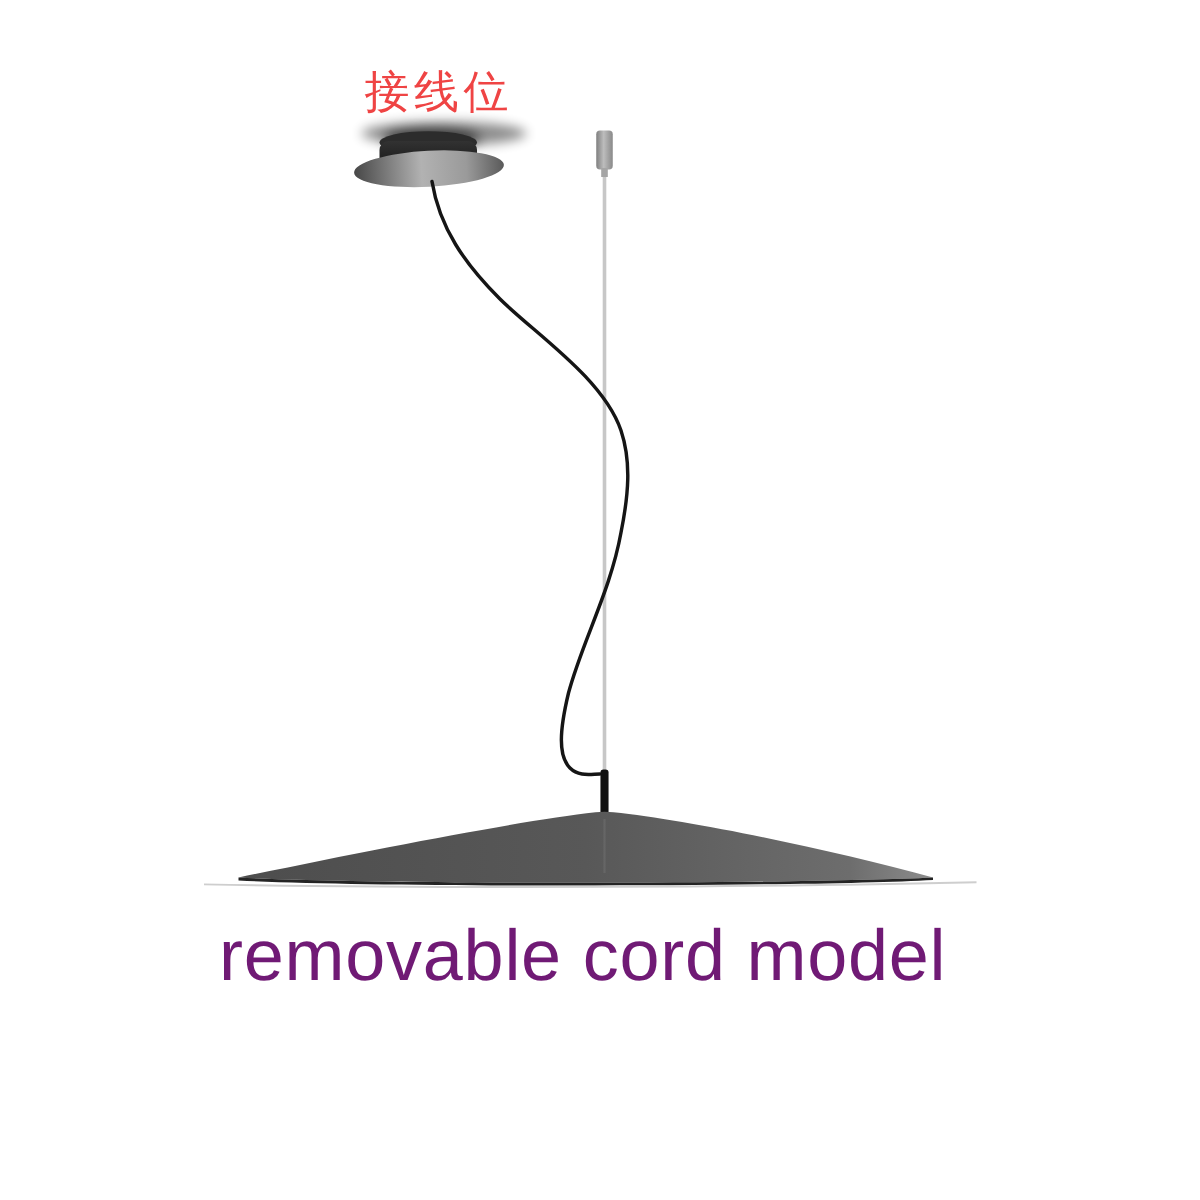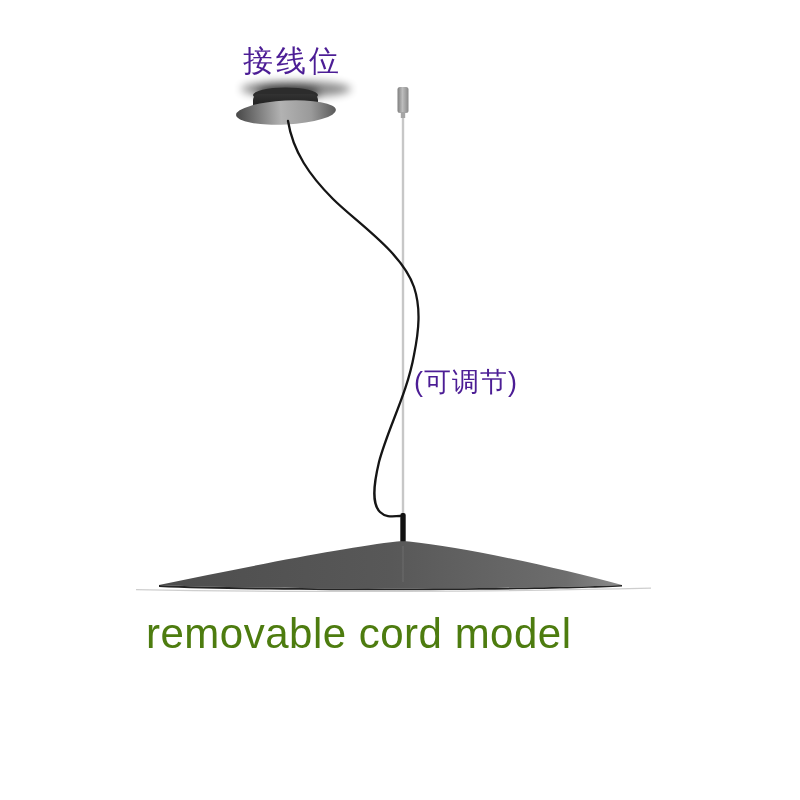--- a/index.html
+++ b/index.html
@@ -9,39 +9,39 @@
     position: relative;
     overflow: hidden;
     font-family: "Liberation Sans", "DejaVu Sans", sans-serif;
   }
   .scene {
     position: absolute;
     left: 0; top: 0;
   }
   .label {
     position: absolute;
-    color: #4c1d95;
+    color: #ef4444;
     white-space: nowrap;
   }
   #wiring-label {
     left: 243px; top: 41px;
     font-size: 30px;
     letter-spacing: 3px;
   }
   #suspension-note {
     left: 414px; top: 366px;
     font-size: 27px;
     line-height: 33px;
     letter-spacing: 1px;
   }
   #caption {
     left: 146px; top: 610px;
-    font-size: 42px;
+    font-size: 48px;
     letter-spacing: 0.5px;
-    color: #4d7c0f;
+    color: #701a75;
   }
 </style>
 </head>
 <body>
 
 <svg class="scene" width="800" height="800" viewBox="0 0 800 800">
   <defs>
     <filter id="soft-blur" x="-60%" y="-60%" width="220%" height="220%">
       <feGaussianBlur stdDeviation="4"></feGaussianBlur>
     </filter>
@@ -106,16 +106,15 @@
            L 622 586.6 C 545 591 262 592 159 587 Z" fill="#242424"></path>
 
   <path d="M 136 589.6 C 300 592.6 520 591.4 651 588.2" fill="none" stroke="#c9c9c9" stroke-width="1.3" opacity="0.9"></path>
 
   <line x1="403" y1="546" x2="403" y2="582" stroke="#ffffff" opacity="0.07" stroke-width="1.5"></line>
 </svg>
 
 <div class="label" id="wiring-label">接线位</div>
 
 <div class="label" id="suspension-note">
-  <div>(可调节)</div>
 </div>
 
 <div class="label" id="caption">removable cord model</div>
 
 </body></html>

